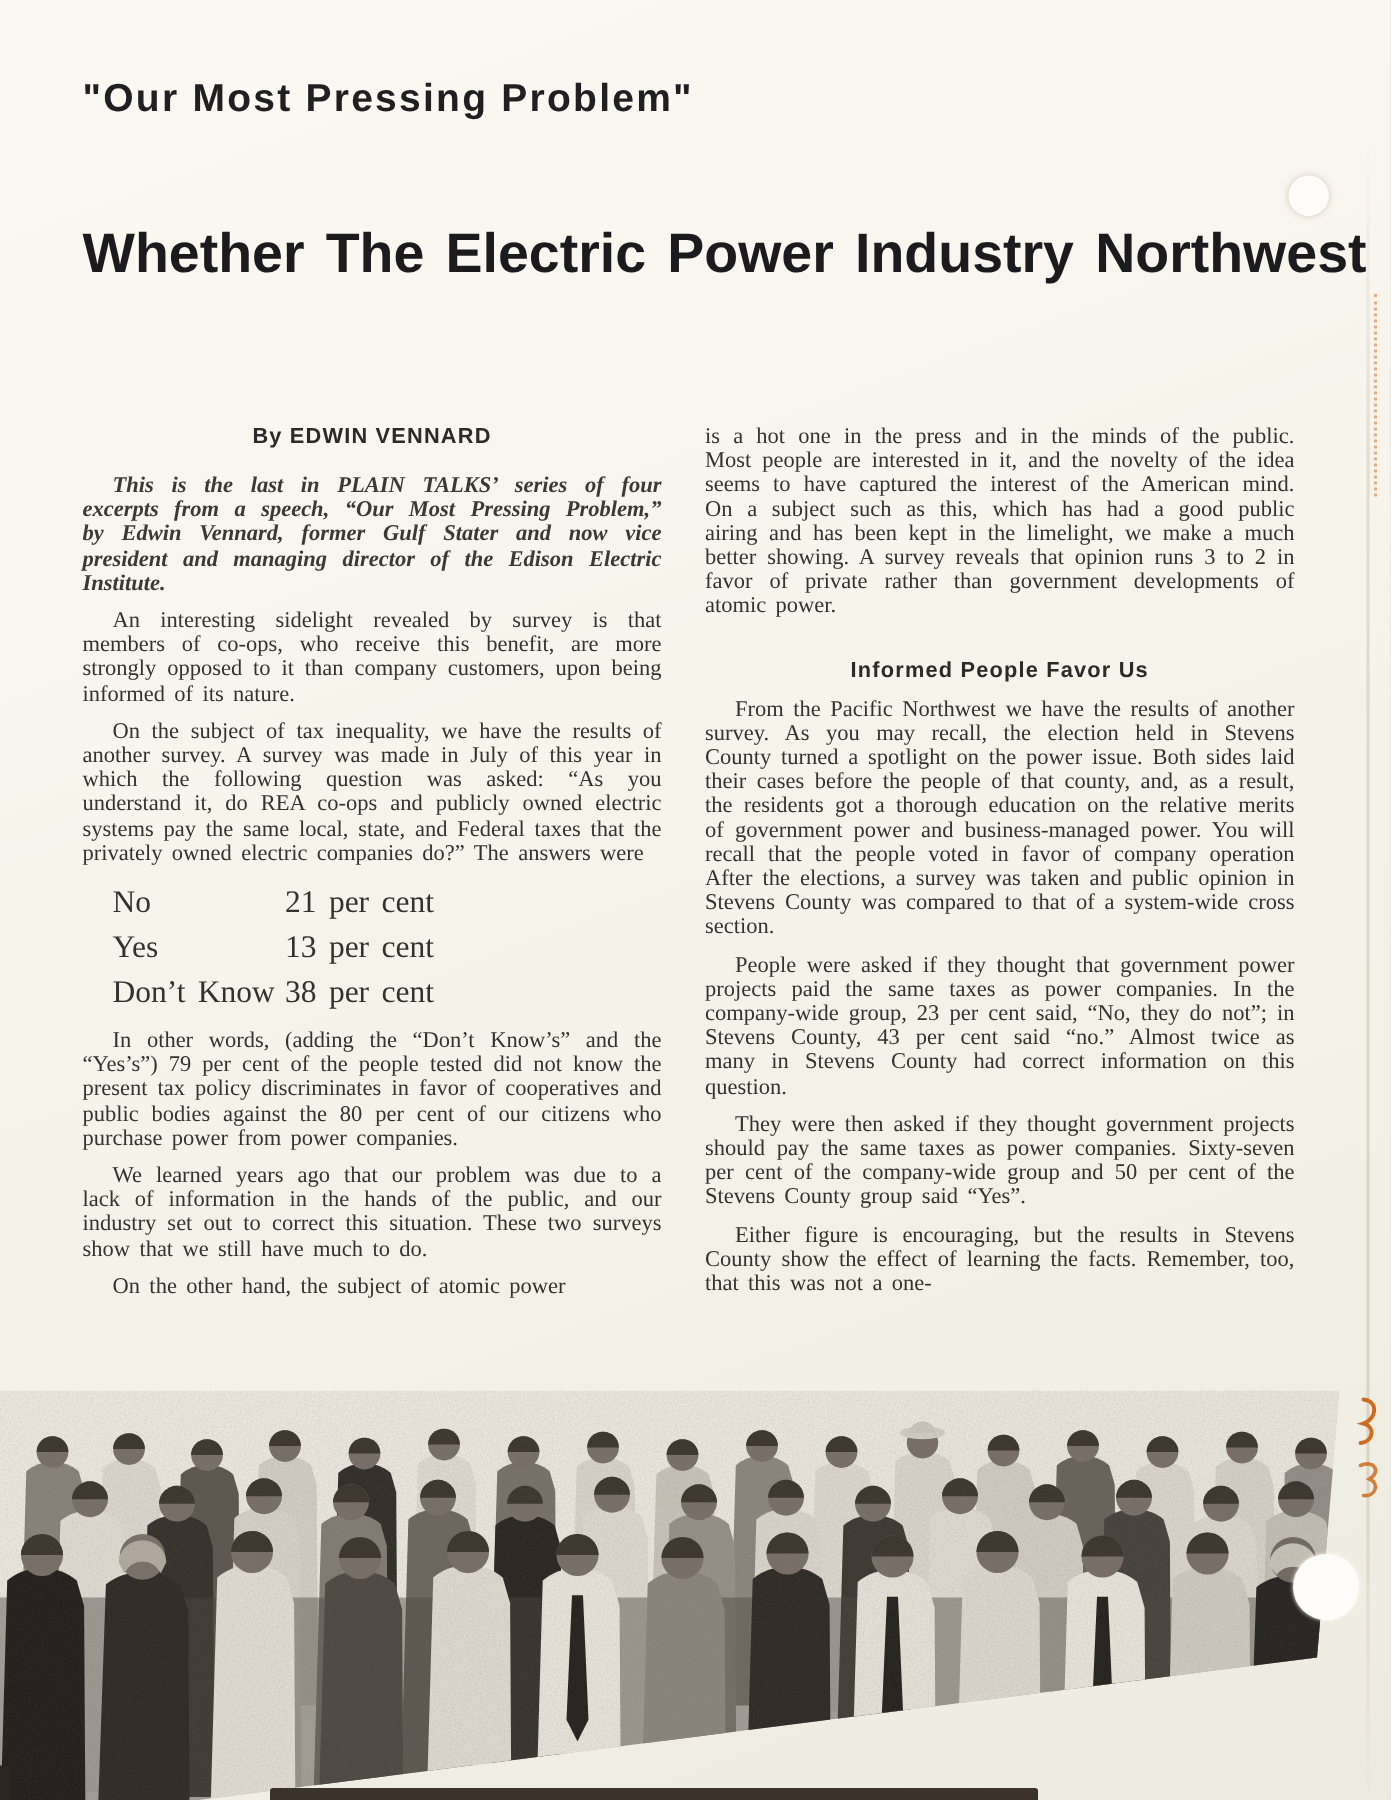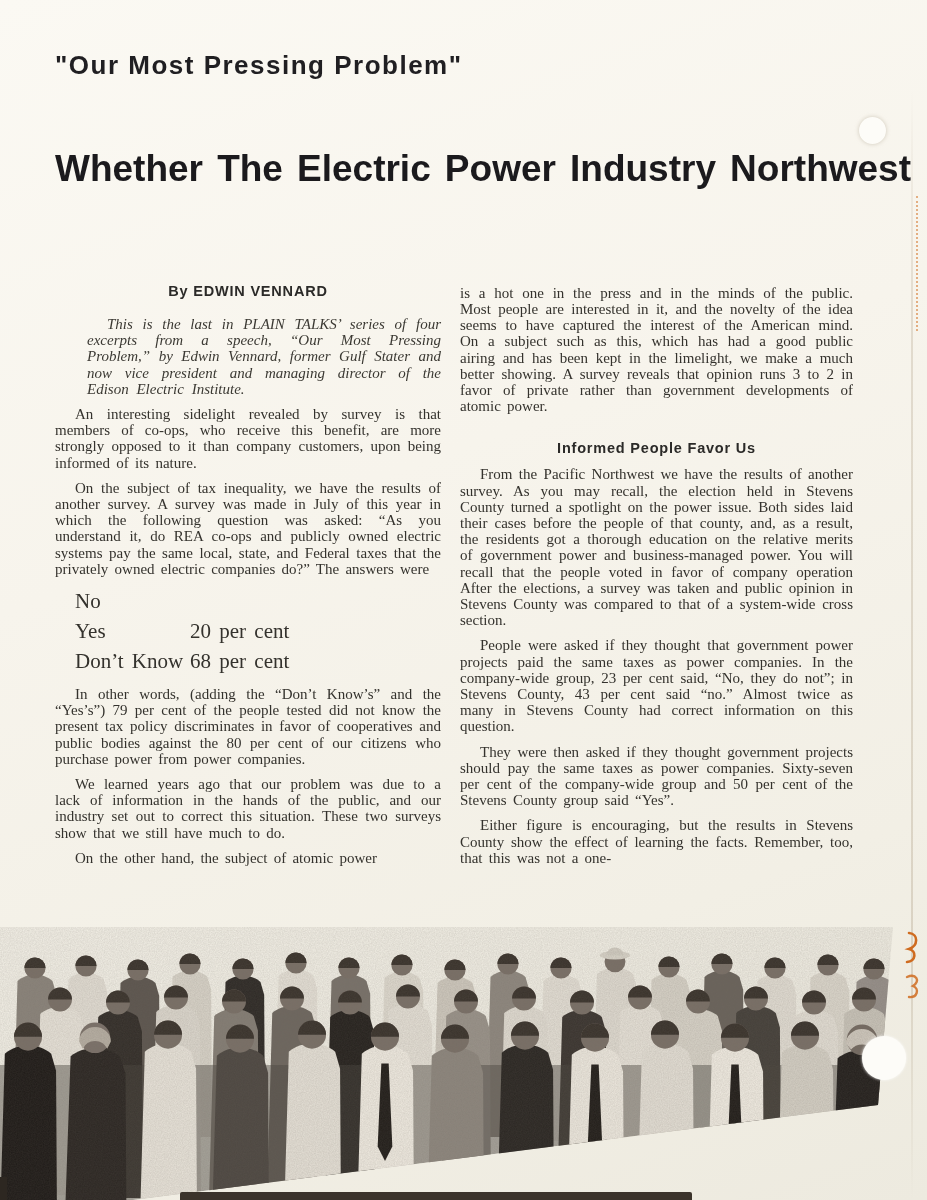--- a/index.html
+++ b/index.html
@@ -28,43 +28,42 @@
     position: absolute; left: 55px; top: 148px; width: 856px;
     font-family: "Liberation Sans", sans-serif;
     font-weight: 700; font-size: 37px; letter-spacing: 0px;
     color: #1b1a1d;
     text-align: justify;
     text-align-last: justify;
     white-space: nowrap;
   }
   .columns {
     position: absolute; left: 55px; top: 283px; width: 808px;
-    display: flex; gap: 19px; align-items: flex-end;
+    display: flex; gap: 29px;
   }
   .col-left  { width: 386px; }
   .col-right { width: 393px; }
   .byline, .subhead {
     font-family: "Liberation Sans", sans-serif;
     font-weight: 700; font-size: 14.5px; letter-spacing: .8px;
     text-align: center; color: #2b2a28;
   }
   .byline { margin-bottom: 17px; }
   .subhead { margin-top: 26px; margin-bottom: 10px; }
   .col p {
     font-size: 15px; line-height: 16.2px;
     text-align: justify;
     text-indent: 20px;
     word-spacing: 2.5px;
     margin-bottom: 9px;
   }
   .col p.lede {
-    font-style: italic; font-weight: 400;
+    font-style: italic; font-weight: 700;
     color: #3b3933;
     word-spacing: 4px;
-    margin-left: 32px;
   }
   .col p.no-indent { text-indent: 0; }
   .survey-table { margin: 4px 0 10px 20px; }
   .survey-row {
     display: grid; grid-template-columns: 115px auto;
     font-size: 21px; line-height: 30px; word-spacing: 3px;
   }
   
   .photo-svg { position: absolute; left: 0; top: 915px; width: 927px; height: 285px; }
   
@@ -103,28 +102,29 @@
 
     <div class="col col-left">
       <div class="byline">By EDWIN VENNARD</div>
       <p class="lede">This is the last in PLAIN TALKS’ series of four excerpts from a speech, “Our Most Pressing Problem,” by Edwin Vennard, former Gulf Stater and now vice president and managing director of the Edison Electric Institute.</p>
       <p>An interesting sidelight revealed by survey is that members of co-ops, who receive this benefit, are more strongly opposed to it than company customers, upon being informed of its nature.</p>
       <p>On the subject of tax inequality, we have the results of another survey. A survey was made in July of this year in which the following question was asked: “As you understand it, do REA co-ops and publicly owned electric systems pay the same local, state, and Federal taxes that the privately owned electric companies do?” The answers were</p>
 
       <div class="survey-table">
         <div class="survey-row">
           <span>No</span>
+          <span>21 per cent</span>
         </div>
         <div class="survey-row">
           <span>Yes</span>
-          <span>20 per cent</span>
+          <span>13 per cent</span>
         </div>
         <div class="survey-row">
           <span>Don’t Know</span>
-          <span>68 per cent</span>
+          <span>38 per cent</span>
         </div>
       </div>
 
       <p>In other words, (adding the “Don’t Know’s” and the “Yes’s”) 79 per cent of the people tested did not know the present tax policy discriminates in favor of cooperatives and public bodies against the 80 per cent of our citizens who purchase power from power companies.</p>
       <p>We learned years ago that our problem was due to a lack of information in the hands of the public, and our industry set out to correct this situation. These two surveys show that we still have much to do.</p>
       <p>On the other hand, the subject of atomic power</p>
     </div>
 
     <div class="col col-right">
       <p class="no-indent">is a hot one in the press and in the minds of the public. Most people are interested in it, and the novelty of the idea seems to have captured the interest of the American mind. On a subject such as this, which has had a good public airing and has been kept in the limelight, we make a much better showing. A survey reveals that opinion runs 3 to 2 in favor of private rather than government developments of atomic power.</p>

